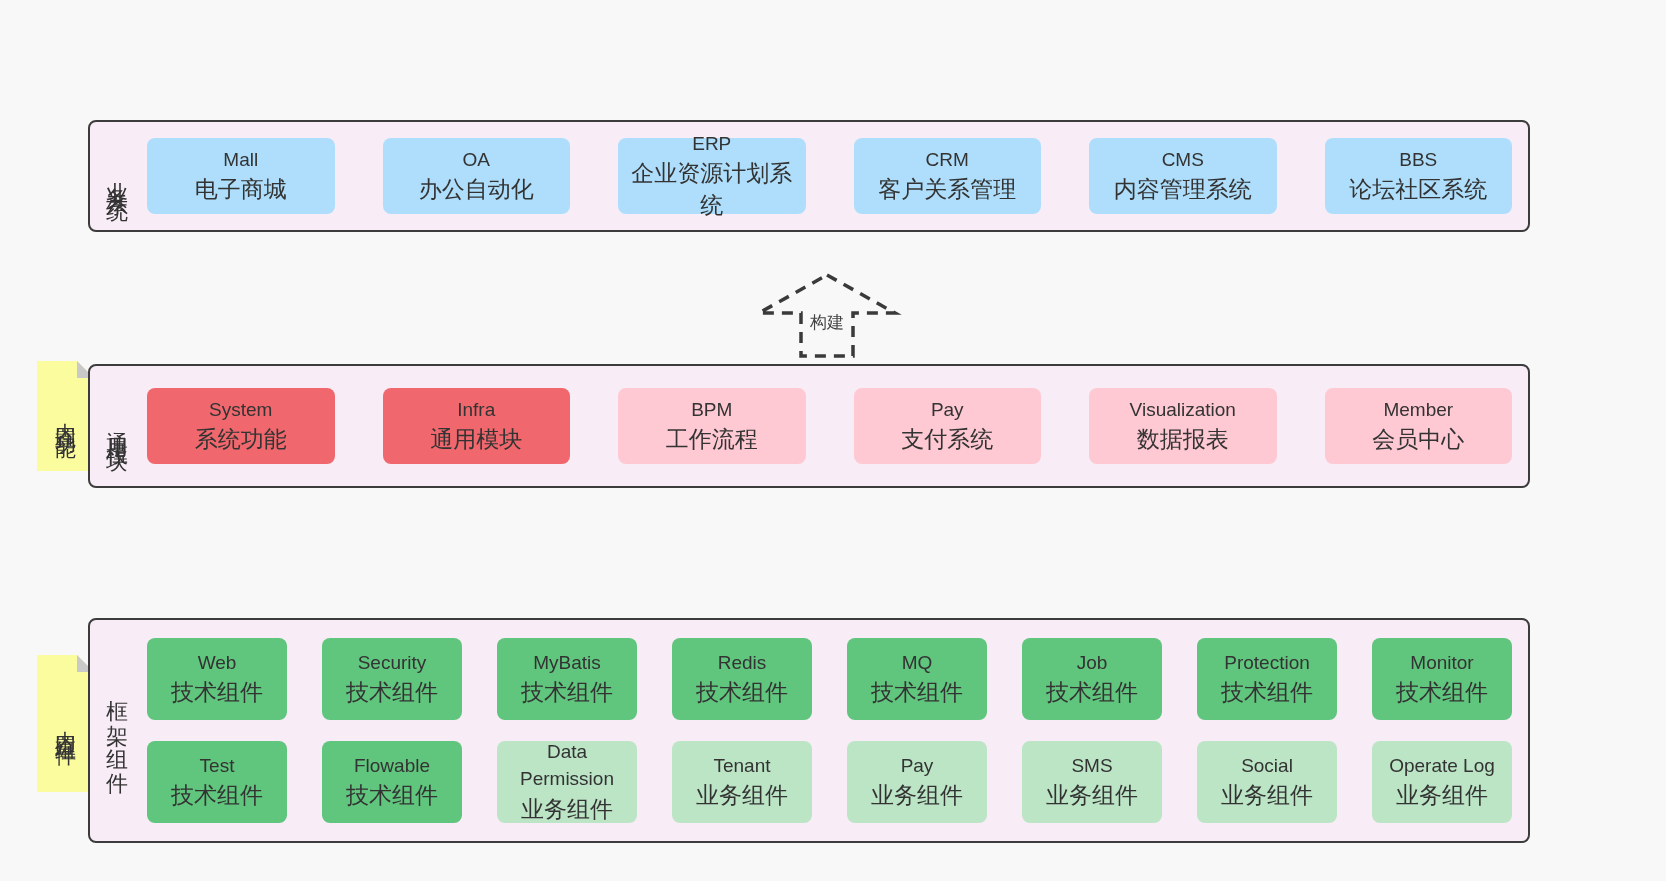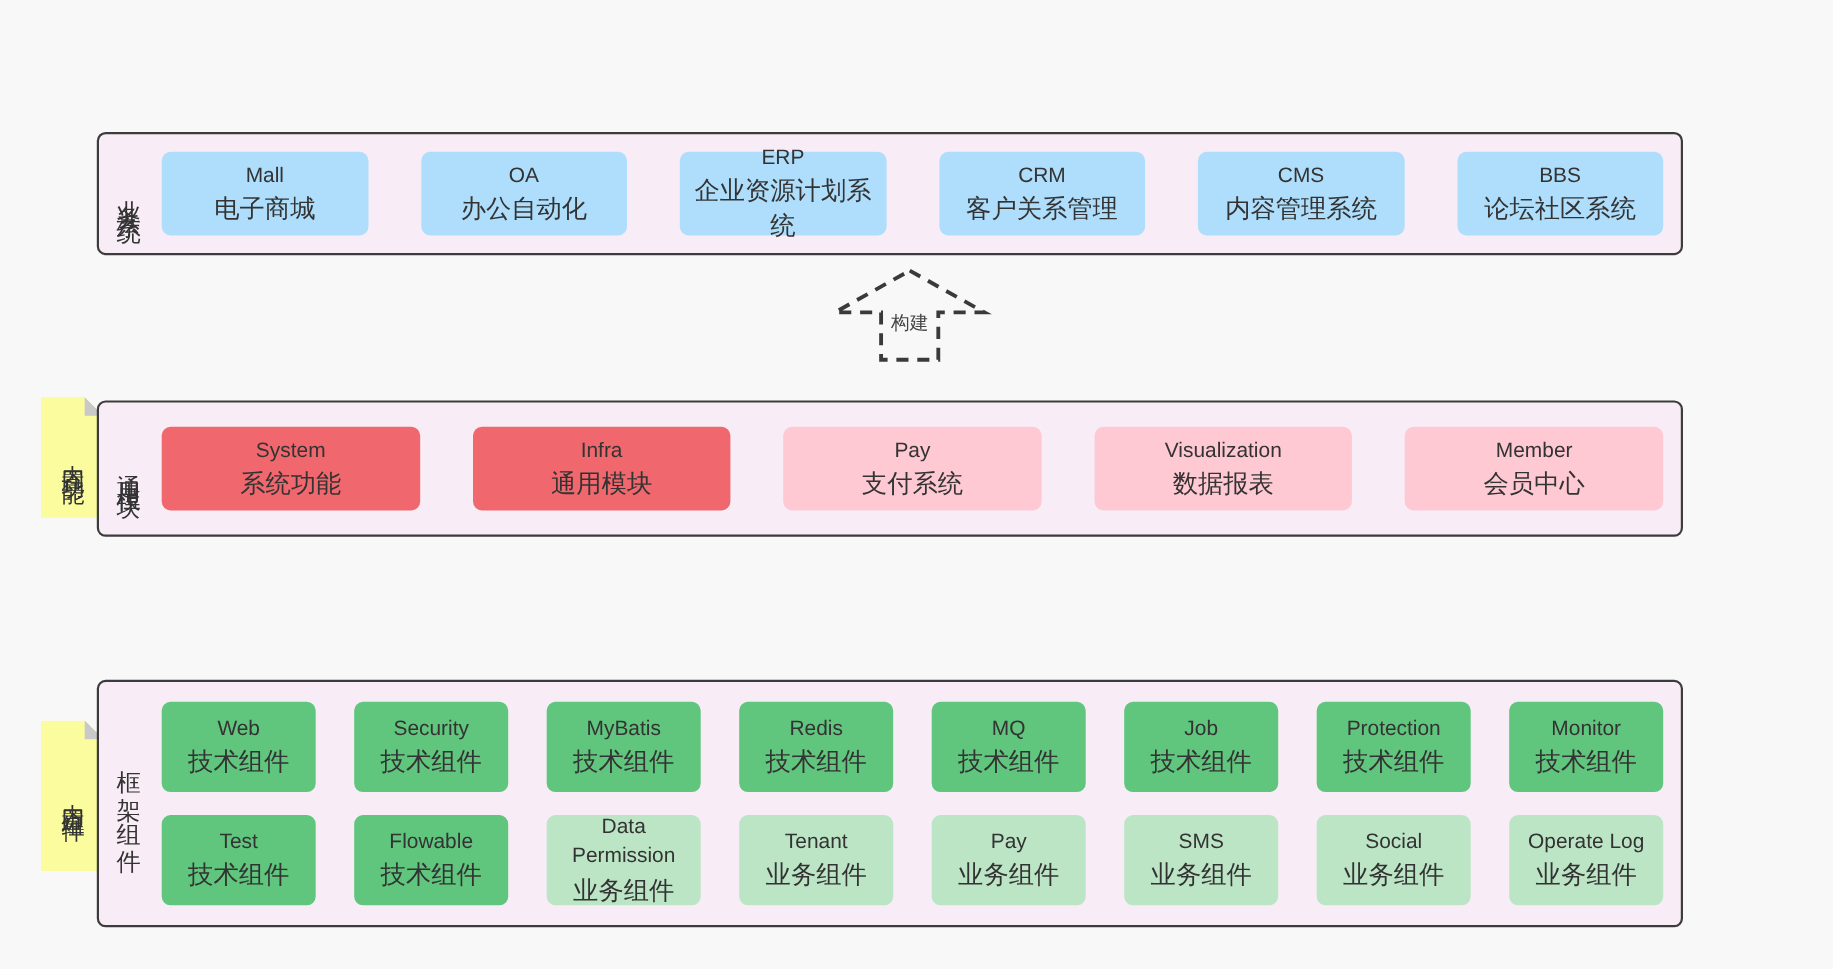--- a/index.html
+++ b/index.html
@@ -65,21 +65,21 @@
   }
   .box--blue{background:var(--blue);}
   .box--red{background:var(--red);}
   .box--pink{background:var(--pink);}
   .box--green{background:var(--green);}
   .box--light_green{background:var(--light_green);}
   .box-desc{font-size:23px;}
 
   
   .arrow{position:absolute;width:150px;height:86px;}
-  #arrow-build{left:752px;top:243px;}
+  #arrow-build{left:752px;top:272px;}
   #arrow-implement{left:765px;top:493px;}
   .arrow svg{display:block;width:150px;height:86px;overflow:visible;}
   .arrow-label{
     position:absolute;left:50%;top:38px;transform:translateX(-50%);
     background:var(--page_bg);padding:1px 5px;font-size:17px;color:#444;white-space:nowrap;
   }
 </style>
 </head>
 <body>
 
@@ -134,20 +134,24 @@
     <div class="boxes">
         <div class="box box--red">
           <span class="box-name">System</span>
           <span class="box-desc">系统功能</span>
         </div>
         <div class="box box--red">
           <span class="box-name">Infra</span>
           <span class="box-desc">通用模块</span>
         </div>
         <div class="box box--pink">
+          <span class="box-name">BPM</span>
+          <span class="box-desc">工作流程</span>
+        </div>
+        <div class="box box--pink">
           <span class="box-name">Pay</span>
           <span class="box-desc">支付系统</span>
         </div>
         <div class="box box--pink">
           <span class="box-name">Visualization</span>
           <span class="box-desc">数据报表</span>
         </div>
         <div class="box box--pink">
           <span class="box-name">Member</span>
           <span class="box-desc">会员中心</span>

